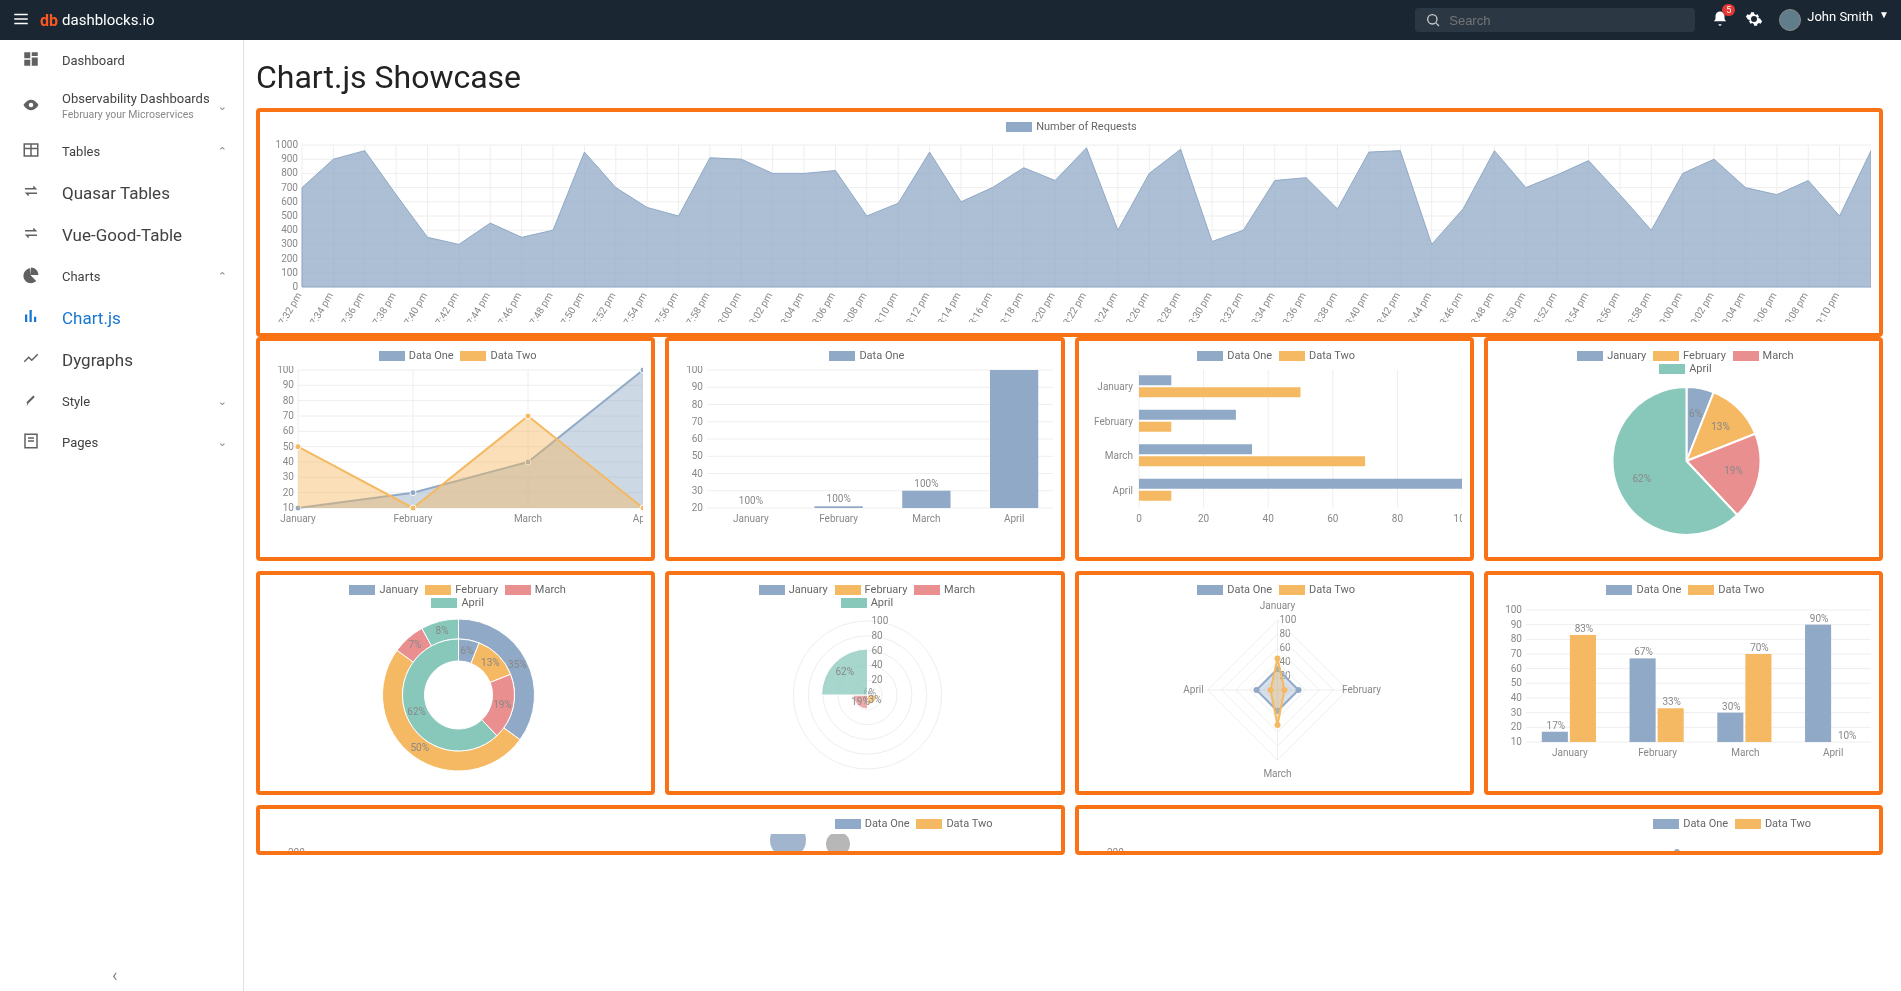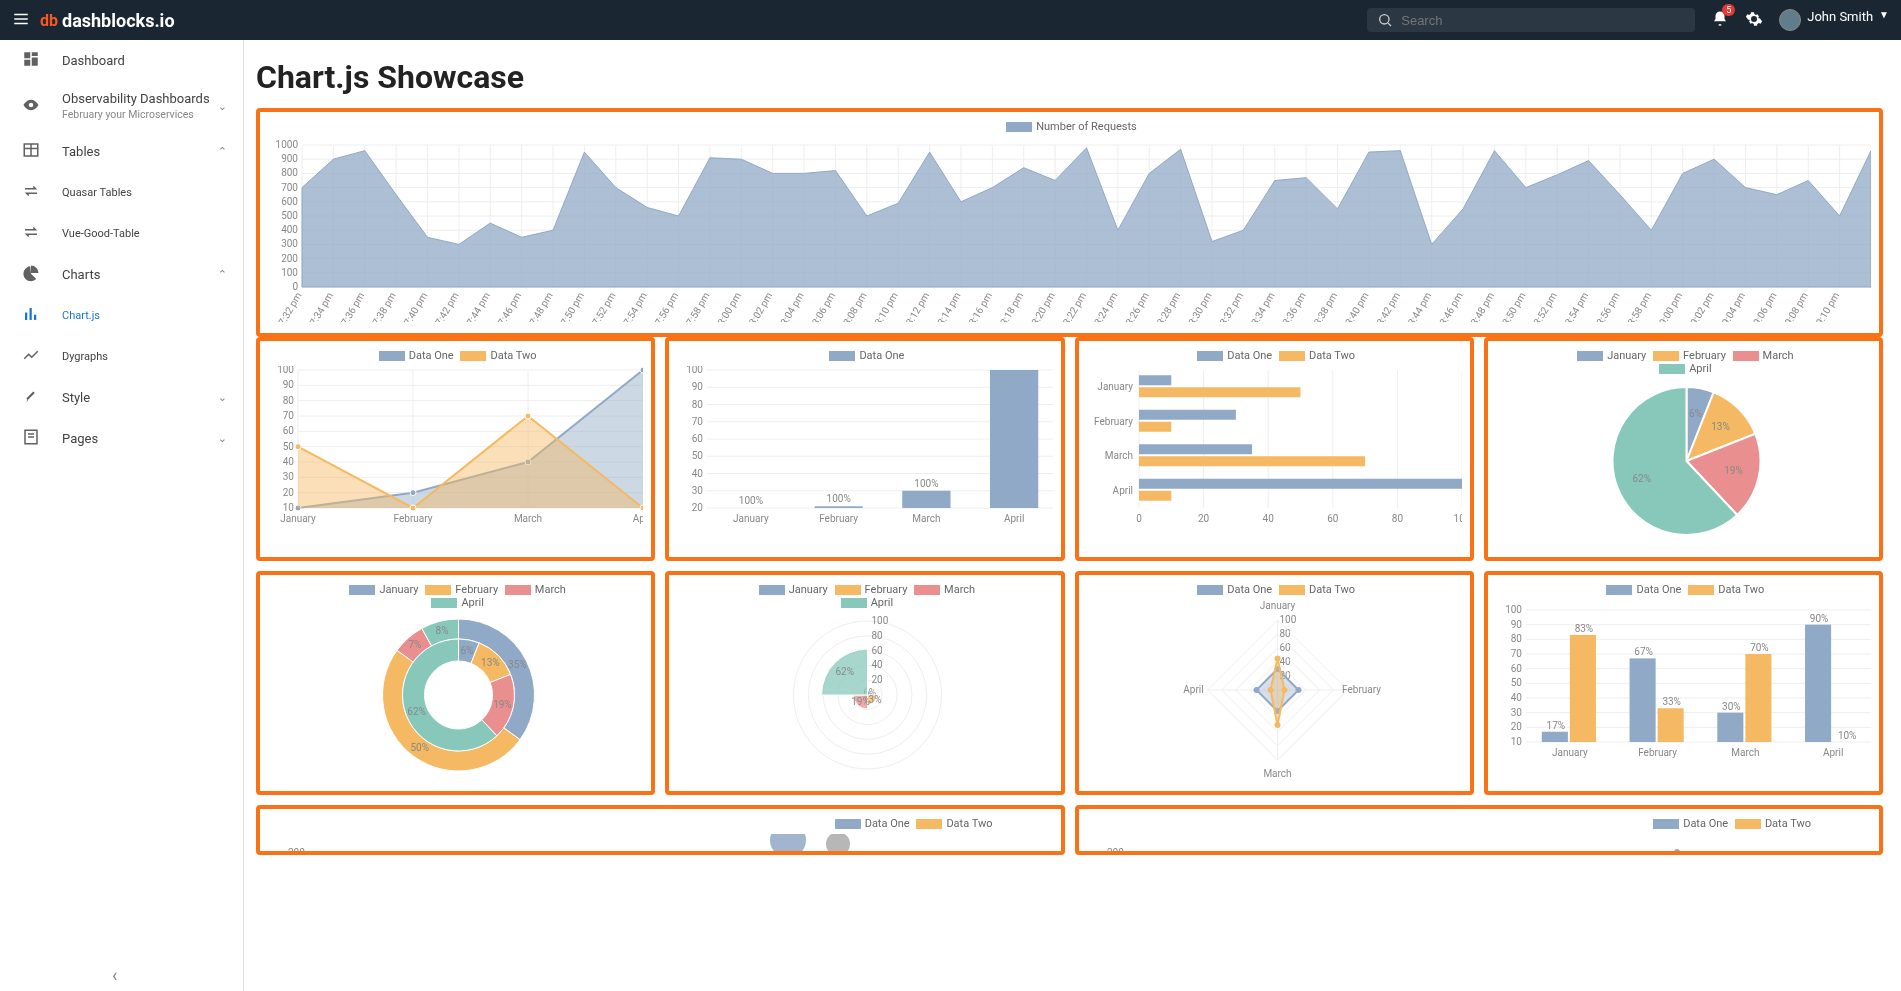--- a/index.html
+++ b/index.html
@@ -1,40 +1,40 @@
 <!DOCTYPE html>
 <html><head>
 <meta charset="utf-8">
 <style>
 *{box-sizing:border-box;margin:0;padding:0}
 body{font-family:-apple-system,BlinkMacSystemFont,"Segoe UI",Roboto,Arial,sans-serif;background:#fff;color:#333;font-size:13px}
 
 .header{height:40px;background:#1a2733;display:flex;align-items:center;padding:0 12px;color:#fff}
 .menu-btn{color:#fff;margin-right:10px;cursor:pointer}
 .logo{color:#ff5722;font-weight:bold;margin-right:4px;font-size:16px}
-.brand{font-size:18px;font-weight:700}
-.search-box{margin-left:auto;background:rgba(255,255,255,0.08);border-radius:4px;display:flex;align-items:flex-end;padding:4px 10px;width:328px}
+.brand{font-size:15px;font-weight:400}
+.search-box{margin-left:auto;background:rgba(255,255,255,0.08);border-radius:4px;display:flex;align-items:flex-end;padding:4px 10px;width:280px}
 .search-box input{background:transparent;border:none;color:#ccc;outline:none;margin-left:8px;flex:1;font-size:13px}
 .header-right{display:flex;align-items:center;gap:16px;margin-left:16px}
 .notif{position:relative}
 .notif .badge{position:absolute;top:-6px;right:-6px;background:#e53935;color:#fff;font-size:9px;border-radius:8px;padding:1px 4px}
 .avatar{width:22px;height:22px;border-radius:50%;background:#607d8b;display:inline-block;vertical-align:middle;border:1px solid #888}
 .user-block{display:flex;align-items:flex-start;gap:6px}
 
 .sidebar{position:fixed;top:40px;left:6px;bottom:0;width:238px;background:#fff;border-right:1px solid #e0e0e0;overflow-y:auto}
 .side-item{display:flex;align-items:center;padding:10px 16px;color:#424242;cursor:pointer}
 .side-item .ic{width:20px;margin-right:20px;color:#616161}
-.side-item.sub{padding-left:56px;font-size:11px}
+.side-item.sub{padding-left:56px;font-size:17px}
 .side-item.active{color:#1976d2}
 .side-item.active .ic{color:#1976d2}
 .side-item .chev{margin-left:auto;font-size:11px;color:#888}
 .side-sub{font-size:10.5px;color:#888;margin-top:2px}
 
 .main{margin-left:238px;padding:18px 18px 0 18px}
-h1{font-weight:700;font-size:32px;margin-bottom:12px;color:#222}
+h1{font-weight:400;font-size:32px;margin-bottom:12px;color:#222}
 .card{border:4px solid #f97316;border-radius:4px;padding:8px;background:#fff;position:relative;overflow:hidden}
 .row{display:grid;gap:10px;margin-bottom:10px}
 .row-4{grid-template-columns:repeat(4,1fr)}
 .row-2{grid-template-columns:repeat(2,1fr)}
 .card .legend{text-align:center;font-size:11px;color:#666;margin-bottom:4px}
 .legend .sw{display:inline-block;width:26px;height:10px;vertical-align:middle;margin:0 4px}
 .collapse-btn{position:fixed;left:112px;bottom:6px;font-size:18px;color:#888;z-index:5}
 
 .axis-text{font-size:10px;fill:#888;font-family:inherit}
 </style>

